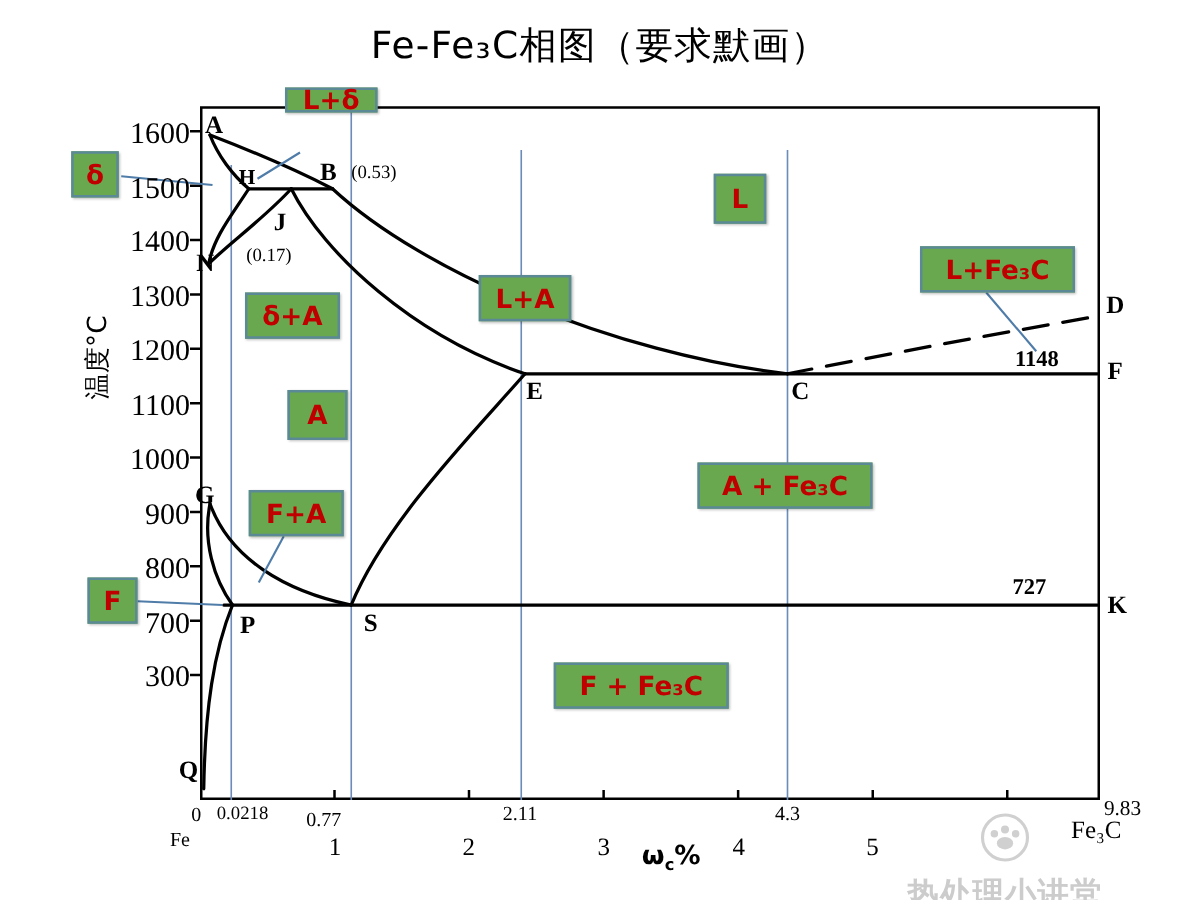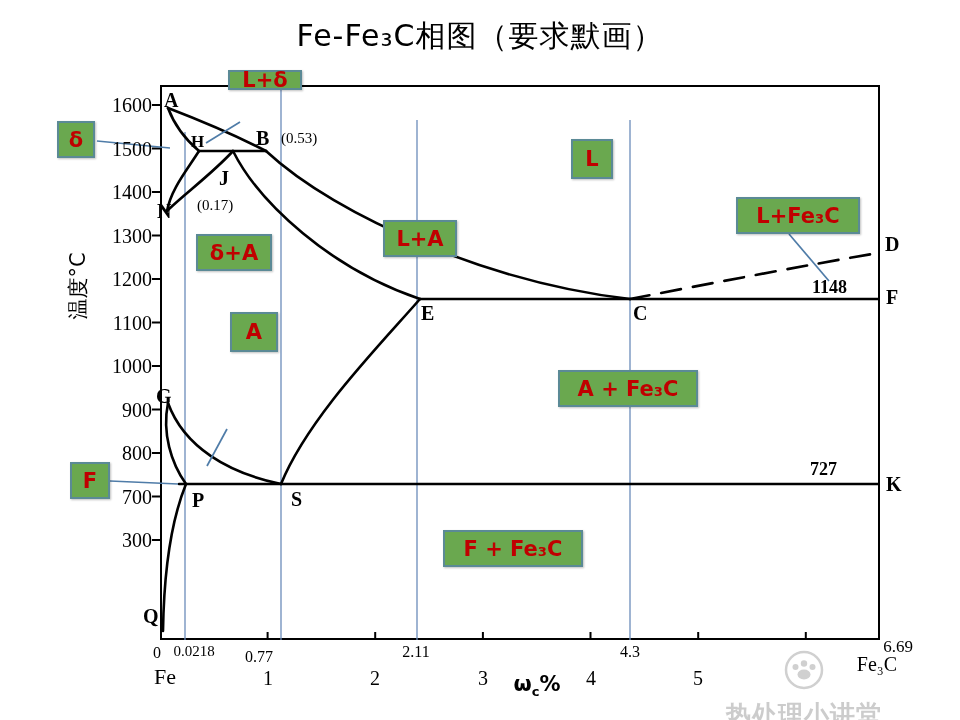--- a/index.html
+++ b/index.html
@@ -4,37 +4,37 @@
 <style>
   html,body{margin:0;padding:0;background:#fff;}
   .stage{position:relative;width:960px;height:720px;background:#fff;overflow:hidden;
          font-family:"Liberation Serif",serif;color:#000;}
   .title{position:absolute;left:0;top:16px;width:100%;text-align:center;
          font-size:30px;font-weight:500;letter-spacing:1px;
          font-family:"DejaVu Sans",sans-serif;}
   .frame{position:absolute;left:160px;top:85px;width:720px;height:555px;
          border:2px solid #000;box-sizing:border-box;background:#fff;}
   svg.canvas{position:absolute;left:0;top:0;}
-  .ytick{position:absolute;left:95px;width:57px;text-align:right;font-size:20px;line-height:1.1;}
+  .ytick{position:absolute;left:95px;width:57px;text-align:right;font-size:24px;line-height:1.1;}
   .xtick{position:absolute;top:667px;width:30px;text-align:center;font-size:20px;}
   .comp{position:absolute;text-align:center;font-size:15px;}
   .pt{position:absolute;font-weight:bold;font-size:20px;line-height:1;}
   .pt.small{font-size:15px;font-weight:normal;}
   .pt.h{font-size:17px;}
   .temp{position:absolute;font-weight:bold;font-size:18px;line-height:1;margin-left:20px;}
   .y-title{position:absolute;left:11px;top:274px;width:130px;height:24px;text-align:center;
            transform:rotate(-90deg);font-size:21px;font-family:"DejaVu Sans",sans-serif;}
   .xaxis-label{position:absolute;left:492px;top:672px;width:90px;text-align:center;
            font-size:21px;font-weight:bold;font-family:"DejaVu Sans",sans-serif;}
   .xaxis-label sub{font-size:0.62em;}
   .region{position:absolute;display:flex;align-items:center;justify-content:center;
           background:#6aa84f;border:2px solid #5b8a96;color:#c00000;
           font-weight:bold;font-size:21px;font-family:"DejaVu Sans",sans-serif;
           box-sizing:border-box;box-shadow:1px 1px 2px rgba(0,0,0,.25);}
-  .fe-label{position:absolute;font-size:22px;text-align:right;}
+  .fe-label{position:absolute;font-size:16px;text-align:left;}
   .fe3c-label{position:absolute;font-size:20px;text-align:center;}
   .watermark{position:absolute;left:726px;top:650px;display:flex;align-items:center;gap:8px;flex-direction:column;}
   .wm-text{font-size:25px;font-weight:bold;color:#cccccc;font-family:"DejaVu Sans",sans-serif;letter-spacing:1px;}
 </style>
 </head>
 <body>
 
 <div class="stage">
 
   <div class="title">Fe-Fe₃C相图（要求默画）</div>
@@ -95,21 +95,21 @@
   <span class="xtick" style="left:468px">3</span>
   <span class="xtick" style="left:576px">4</span>
   <span class="xtick" style="left:683px">5</span>
   <span class="xtick" style="left:791px">6</span>
 
   <span class="comp" style="left:149px;top:644px;width:16px;font-size:16px">0</span>
   <span class="comp" style="left:165px;top:643px;width:58px">0.0218</span>
   <span class="comp" style="left:233px;top:648px;width:52px;font-size:16px">0.77</span>
   <span class="comp" style="left:390px;top:643px;width:52px;font-size:16px">2.11</span>
   <span class="comp" style="left:606px;top:643px;width:48px;font-size:16px">4.3</span>
-  <span class="comp" style="left:871px;top:637px;width:54px;font-size:17px">6.69</span>
+  <span class="comp" style="left:871px;top:637px;width:54px;font-size:17px">9.83</span>
 
   <span class="fe-label" style="left:136px;top:664px;width:40px">Fe</span>
   <span class="fe3c-label" style="left:840px;top:653px;width:74px">Fe₃C</span>
 
   <span class="xaxis-label"><span>ω</span><sub>c</sub><span>%</span></span>
 
   <span class="pt" style="left:164px;top:90px">A</span>
   <span class="pt h" style="left:191px;top:133px">H</span>
   <span class="pt" style="left:256px;top:128px">B</span>
   <span class="pt small" style="left:281px;top:131px">(0.53)</span>
@@ -129,20 +129,21 @@
   <span class="temp" style="left:792px;top:278px">1148</span>
   <span class="temp" style="left:790px;top:460px">727</span>
 
   <div class="region" style="left:228px;top:70px;width:74px;height:20px">L+δ</div>
   <div class="region" style="left:57px;top:121px;width:38px;height:37px">δ</div>
   <div class="region" style="left:571px;top:139px;width:42px;height:40px">L</div>
   <div class="region" style="left:196px;top:234px;width:76px;height:37px">δ+A</div>
   <div class="region" style="left:736px;top:197px;width:124px;height:37px">L+Fe₃C</div>
   <div class="region" style="left:383px;top:220px;width:74px;height:37px">L+A</div>
   <div class="region" style="left:230px;top:312px;width:48px;height:40px">A</div>
+  <div class="region" style="left:199px;top:392px;width:76px;height:37px">F+A</div>
   <div class="region" style="left:558px;top:370px;width:140px;height:37px">A + Fe₃C</div>
   <div class="region" style="left:70px;top:462px;width:40px;height:37px">F</div>
   <div class="region" style="left:443px;top:530px;width:140px;height:37px">F + Fe₃C</div>
 
   <div class="watermark">
     <svg width="40" height="40" viewBox="0 0 40 40">
       <circle cx="20" cy="20" r="18" fill="#ffffff" stroke="#d0d0d0" stroke-width="2.5"></circle>
       <ellipse cx="20" cy="24.5" rx="6.5" ry="5" fill="#d0d0d0"></ellipse>
       <circle cx="11.5" cy="17" r="3" fill="#d0d0d0"></circle>
       <circle cx="20" cy="13.5" r="3.2" fill="#d0d0d0"></circle>

